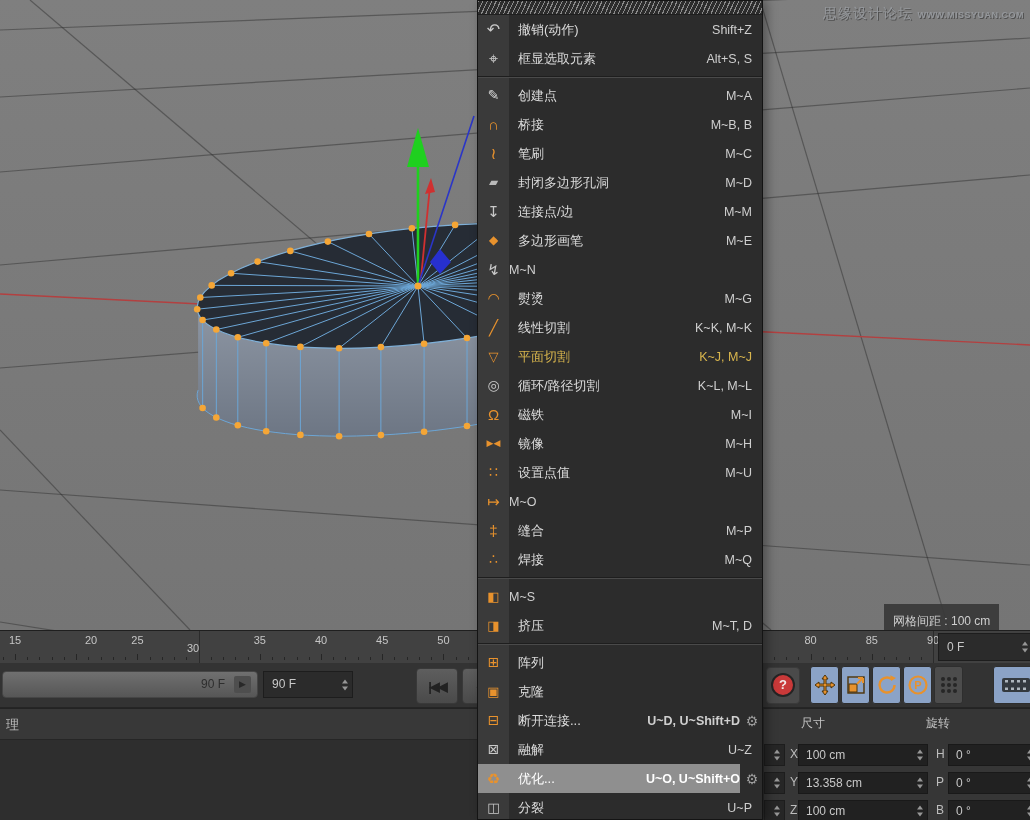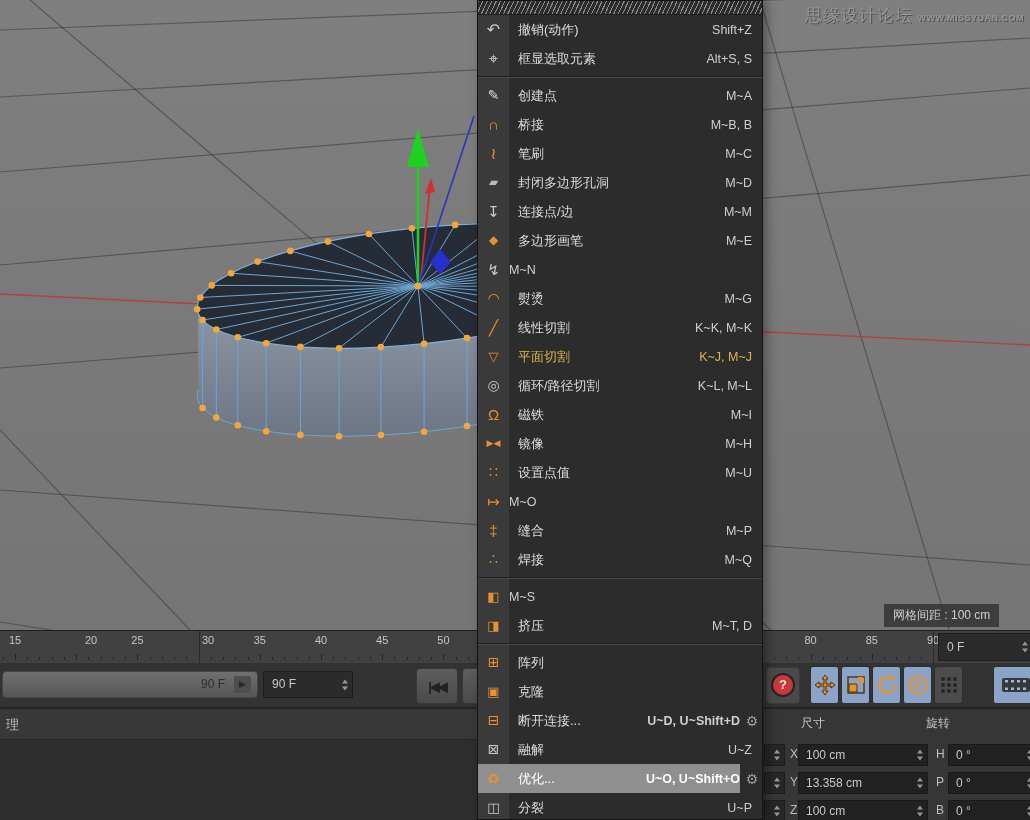--- a/index.html
+++ b/index.html
@@ -4,24 +4,24 @@
 <style>
   html,body{margin:0;padding:0;background:#222;}
   #stage{position:relative;width:1030px;height:820px;overflow:hidden;
          font-family:"Liberation Sans","DejaVu Sans",sans-serif;background:#7c7c7c;}
   
   .viewport{position:absolute;left:0;top:0;width:1030px;height:630px;
             background:linear-gradient(#7f7f7f,#757575);}
   #vpsvg{position:absolute;left:0;top:0;}
   .watermark{position:absolute;right:6px;top:4px;color:#95989c;white-space:nowrap;
              text-shadow:1px 1px 0 rgba(40,40,40,.55);}
-  .wm-big{font-size:17px;letter-spacing:1px;}
+  .wm-big{font-size:14px;letter-spacing:1px;}
   .wm-small{font-size:9px;font-weight:bold;letter-spacing:.5px;}
   .grid-label{position:absolute;left:884px;top:604px;background:rgba(56,56,56,.92);
-              color:#cfcfcf;font-size:12px;padding:3px 9px;}
+              color:#cfcfcf;font-size:12px;padding:9px 9px;}
   
   .ruler{position:absolute;left:0;top:630px;width:1030px;height:33px;background:#414141;
          border-top:1px solid #1f1f1f;box-sizing:border-box;z-index:10;}
   .rnum{position:absolute;top:3px;transform:translateX(-50%);font-size:11px;color:#c6c6c6;}
   .rtick{position:absolute;bottom:3px;width:1px;background:#262626;}
   .rmarker{position:absolute;top:0;bottom:0;width:1px;background:#2b2b2b;}
   .frame-box{position:absolute;left:938px;top:2px;width:95px;height:28px;background:#2b2b2b;
              border:1px solid #1d1d1d;box-sizing:border-box;color:#c8c8c8;font-size:12px;
              line-height:26px;padding-left:8px;}
   
@@ -228,21 +228,21 @@
       <span class="wm-small">WWW.MISSYUAN.COM</span>
     </div>
     <div class="grid-label">网格间距 : 100 cm</div>
   </div>
 
   <div class="ruler">
     <div id="ruler-marks">
         <span class="rnum" style="left: 15px;">15</span>
         <span class="rnum" style="left: 91px;">20</span>
         <span class="rnum" style="left: 137.4px;">25</span>
-        <span class="rnum" style="left: 208px;">30</span>
+        <span class="rnum" style="left: 193px; margin-top: 8px;">30</span>
         <span class="rnum" style="left: 259.8px;">35</span>
         <span class="rnum" style="left: 321px;">40</span>
         <span class="rnum" style="left: 382.2px;">45</span>
         <span class="rnum" style="left: 443.4px;">50</span>
         <span class="rnum" style="left: 810.6px;">80</span>
         <span class="rnum" style="left: 871.8px;">85</span>
         <span class="rnum" style="left: 933px;">90</span>
         <span class="rtick" style="left: 2.76px; height: 3px;"></span>
         <span class="rtick" style="left: 15px; height: 6px;"></span>
         <span class="rtick" style="left: 27.24px; height: 3px;"></span>

